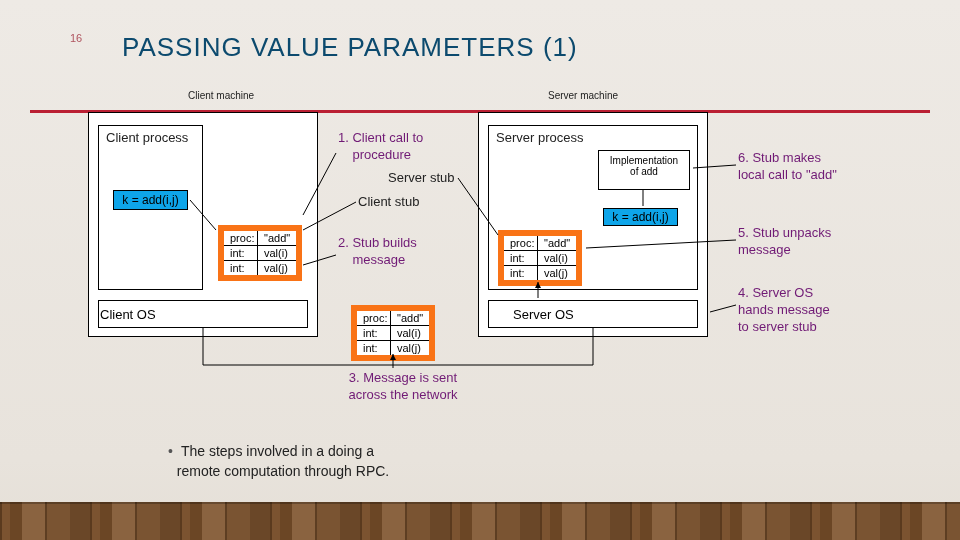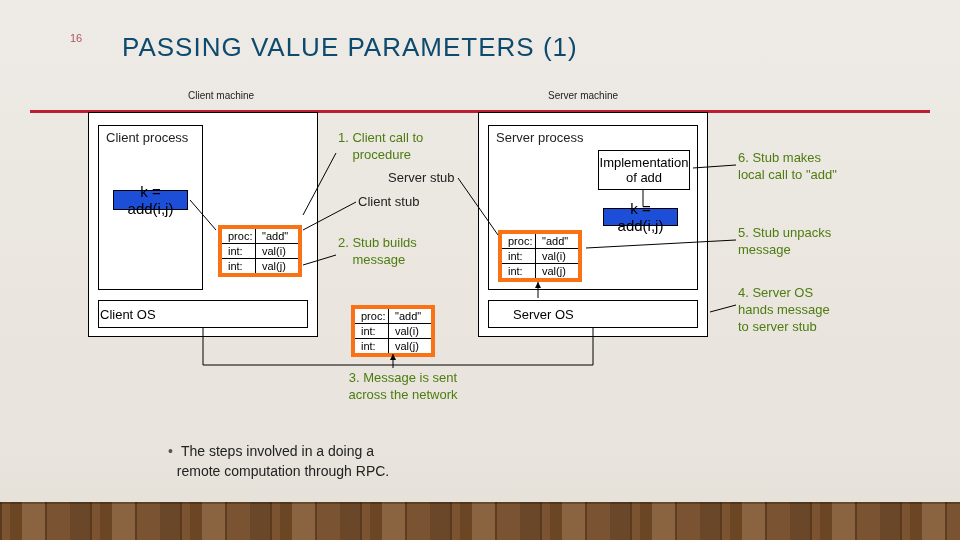--- a/index.html
+++ b/index.html
@@ -4,27 +4,27 @@
 <style>
 *{margin:0;padding:0;box-sizing:border-box}
 body{width:960px;height:540px;background:linear-gradient(180deg,#eeeae5 0%,#e8e3dc 85%,#e5dfd7 100%);font-family:Arial,Helvetica,sans-serif;position:relative;overflow:hidden}
 .floor{position:absolute;bottom:0;left:0;width:100%;height:38px;background:repeating-linear-gradient(90deg,#5a3a1e 0 2px,#7b5330 2px 10px,#6b4625 10px 22px,#8a6340 22px 45px,#5d3e22 45px 47px,#7a5432 47px 70px,#6a4728 70px 90px);border-top:2px solid rgba(0,0,0,.25)}
 .pagenum{position:absolute;top:32px;left:70px;font-size:11px;color:#b05560;font-family:Liberation Sans, sans-serif}
 .title{position:absolute;top:32px;left:122px;font-size:26px;letter-spacing:1px;color:#0c4a6e}
 .redline{position:absolute;top:110px;left:30px;width:900px;height:3px;background:#ba1f33}
 .diagram{position:absolute;top:90px;left:78px;width:800px;height:335px}
 .lbl{position:absolute;font-size:10px;color:#222;white-space:nowrap}
 .box{position:absolute;border:1px solid #000;background:#fff}
-.minibox{position:absolute;border:1px solid #000;font-size:15px;text-align:center;display:flex;align-items:center;justify-content:center;background:#1d4ed8;padding:1px 4px}
+.minibox{position:absolute;border:1px solid #000;font-size:12px;text-align:center;display:flex;align-items:center;justify-content:center;background:#0ea5e9;padding:1px 4px}
 .msgcell{border-right:1px solid #000;padding:1px 6px;font-size:11px}
 .msgcell:last-child{border-right:none}
-.msgtbl{position:absolute;border:4px solid #f97316;background:#fff}
+.msgtbl{position:absolute;border:6px solid #f97316;background:#fff}
 .msgtbl .r{display:flex;border-bottom:1px solid #000}
 .msgtbl .r:last-child{border-bottom:none}
-.annot{position:absolute;font-size:13px;color:#4d7c0f;line-height:1.3}
+.annot{position:absolute;font-size:13px;color:#701a75;line-height:1.3}
 .bullet{position:absolute;top:442px;left:168px;font-size:14px;color:#222;line-height:1.4}
 .bullet .dot{color:#555;margin-right:8px}
 svg.arrows{position:absolute;top:0;left:0;width:800px;height:335px;pointer-events:none}
 </style>
 </head>
 <body>
 
 <div class="pagenum">16</div>
 <div class="title">PASSING VALUE PARAMETERS (1)</div>
 <div class="redline"></div>
@@ -55,21 +55,21 @@
         <div class="msgcell" style="width:34px">int:</div>
         <div class="msgcell">val(j)</div>
       </div>
   </div>
 
   <div class="box" style="top:210px;left:20px;width:210px;height:28px;display:flex;align-items:center;padding-left:1px;font-size:13px">Client OS</div>
 
   <div class="box" style="top:35px;left:410px;width:210px;height:165px"></div>
   <div class="lbl" style="top:40px;left:418px;font-size:13px">Server process</div>
 
-  <div class="box" style="top:60px;left:520px;width:92px;height:40px;font-size:13px;text-align:center;padding-top:4px">
+  <div class="box" style="top:60px;left:520px;width:92px;height:40px;font-size:10px;text-align:center;padding-top:4px">
     <div>Implementation</div>
     <div>of add</div>
   </div>
 
   <div class="minibox" style="top:118px;left:525px;width:75px;height:18px">k = add(i,j)</div>
 
   <div class="msgtbl" style="top:140px;left:420px;width:84px">
     <div class="r">
         <div class="msgcell" style="width:34px">proc:</div>
         <div class="msgcell">"add"</div>

